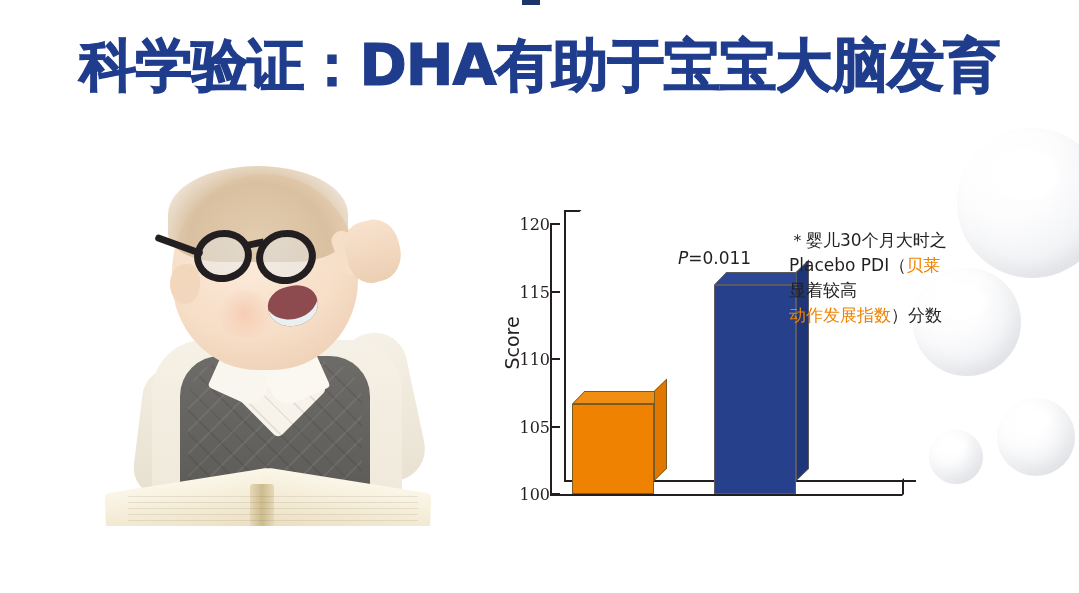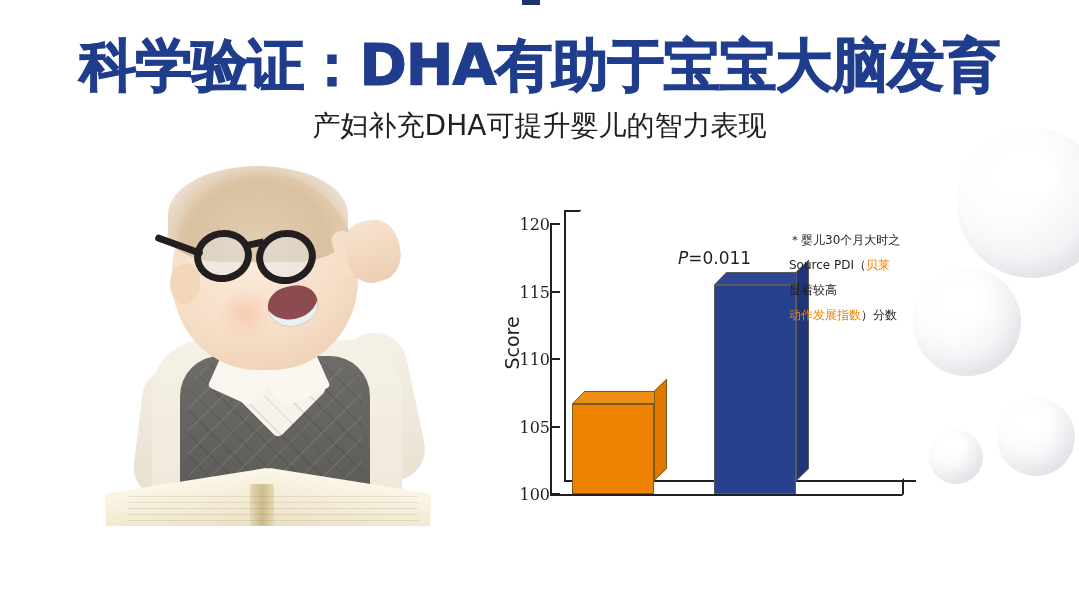--- a/index.html
+++ b/index.html
@@ -317,42 +317,41 @@
     color: #231f20;
     font-family: "DejaVu Sans", "Liberation Sans", sans-serif;
     white-space: nowrap;
   }
 
   
   #footnote {
     position: absolute;
     left: 789px; top: 228px;
     width: 190px;
-    font-size: 12px;
+    font-size: 17px;
     line-height: 25px;
     color: #231f20;
     font-family: "DejaVu Sans", "Liberation Sans", sans-serif;
   }
   #footnote .hi { color: #ef8200; }
   #footnote .ln { display: block; white-space: nowrap; }
 </style>
 </head>
 <body>
 
 <div id="stage">
 
   <div class="bubble" id="bubble-lg"></div>
   <div class="bubble" id="bubble-md"></div>
   <div class="bubble" id="bubble-sm"></div>
   <div class="bubble" id="bubble-xs"></div>
 
   <div id="top-marker"></div>
 
   <div id="page-title">科学验证：DHA有助于宝宝大脑发育</div>
-  <div id="page-subtitle">产妇补充DHA可提升婴儿的智力表现</div>
 
   <div id="baby-photo">
     <div class="shape sleeve-l"></div>
     <div class="shape sleeve-r"></div>
     <div class="shape torso"></div>
     <div class="shape vest"></div>
     <div class="shape vest-knit"></div>
     <div class="shape collar-l"></div>
     <div class="shape collar-r"></div>
     <div class="shape head"></div>
@@ -414,18 +413,18 @@
 
     <div id="pvalue">
       <span class="ital">P</span><span>=0.011</span>
     </div>
 
 
   </div>
 
   <div id="footnote">
     <span class="ln">＊婴儿30个月大时之</span>
-    <span class="ln"><span>Source PDI（</span><span class="hi">贝莱</span></span>
+    <span class="ln"><span>Placebo PDI（</span><span class="hi">贝莱</span></span>
     <span class="ln">显着较高</span>
     <span class="ln"><span class="hi">动作发展指数</span><span>）分数</span></span>
   </div>
 
 </div>
 
 </body></html>

